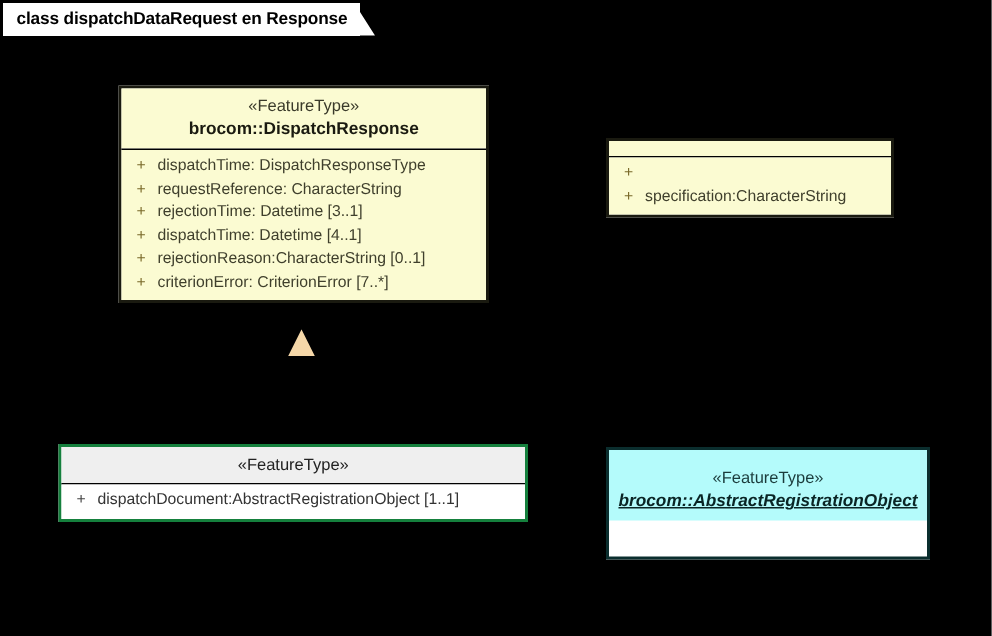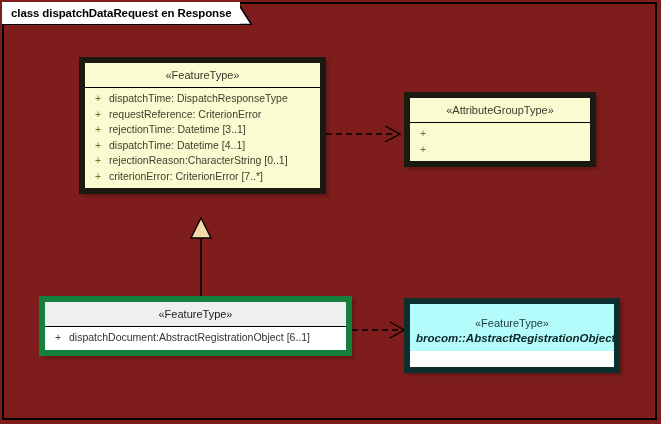--- a/index.html
+++ b/index.html
@@ -11,21 +11,21 @@
     width: 661px;
     height: 424px;
     font-family: "Liberation Sans", sans-serif;
     overflow: hidden;
   }
 
   #canvas {
     position: relative;
     width: 661px;
     height: 424px;
-    background: #7f1d1d;
+    background: #000000;
   }
 
   
   .frame-border {
     position: absolute;
     left: 2px;
     top: 2px;
     width: 655px;
     height: 418px;
     border: 2px solid #000000;
@@ -66,21 +66,21 @@
     left: 2px;
     top: 2px;
     width: 250px;
     height: 23px;
   }
 
   
   .clsbox {
     position: absolute;
     box-sizing: border-box;
-    border: 6px solid #15803d;
+    border: 2px solid #15803d;
     box-shadow: 3px 3px 2px rgba(0,0,0,0.18);
     background: #ffffff;
   }
   .cls-header {
     box-sizing: border-box;
     text-align: center;
     padding: 5px 6px 5px 6px;
   }
   .stereotype {
     font-size: 11px;
@@ -135,21 +135,21 @@
   .theme-gray .cls-header { background: #efefef; }
   .theme-gray .cls-attrs  { background: #ffffff; }
   .theme-gray .stereotype { color: #222222; }
   .theme-gray .clsname    { color: #000000; }
   .theme-gray .attr-row   { color: #333333; }
   .theme-gray .attr-vis   { color: #444444; }
 
   .theme-cyan .cls-header { background: #b4fbfb; }
   .theme-cyan { border-color: #0b2e2e; }
   .theme-cyan .stereotype { color: #1b3b3b; }
-  .theme-cyan .clsname    { color: #0a2525; }
+  .theme-cyan .clsname    { color: #0a2525; text-decoration: underline; }
 
   
   .conn {
     position: absolute;
     left: 0;
     top: 0;
     width: 661px;
     height: 424px;
     pointer-events: none;
   }
@@ -184,30 +184,31 @@
 
     <g>
       <line x1="352" y1="330" x2="400" y2="330" stroke="#000000" stroke-width="1.4" stroke-dasharray="6,4"></line>
       <polyline points="390,322 404,330 390,338" fill="none" stroke="#000000" stroke-width="1.4"></polyline>
     </g>
   </svg>
 
   <div class="clsbox theme-yellow" style="left:79px; top:57px; width:247px;">
     <div class="cls-header">
       <div class="stereotype">«FeatureType»</div>
+      <div class="clsname">brocom::DispatchResponse</div>
     </div>
     <div class="cls-sep"></div>
     <div class="cls-attrs">
       <div class="attr-row">
         <span class="attr-vis">+</span>
         <span class="attr-text">dispatchTime: DispatchResponseType</span>
       </div>
       <div class="attr-row">
         <span class="attr-vis">+</span>
-        <span class="attr-text">requestReference: CriterionError</span>
+        <span class="attr-text">requestReference: CharacterString</span>
       </div>
       <div class="attr-row">
         <span class="attr-vis">+</span>
         <span class="attr-text">rejectionTime: Datetime [3..1]</span>
       </div>
       <div class="attr-row">
         <span class="attr-vis">+</span>
         <span class="attr-text">dispatchTime: Datetime [4..1]</span>
       </div>
       <div class="attr-row">
@@ -216,42 +217,42 @@
       </div>
       <div class="attr-row">
         <span class="attr-vis">+</span>
         <span class="attr-text">criterionError: CriterionError [7..*]</span>
       </div>
     </div>
   </div>
 
   <div class="clsbox theme-yellow" style="left:404px; top:92px; width:192px;">
     <div class="cls-header">
-      <div class="stereotype">«AttributeGroupType»</div>
     </div>
     <div class="cls-sep"></div>
     <div class="cls-attrs">
       <div class="attr-row">
         <span class="attr-vis">+</span>
       </div>
       <div class="attr-row">
         <span class="attr-vis">+</span>
+        <span class="attr-text">specification:CharacterString</span>
       </div>
     </div>
   </div>
 
   <div class="clsbox theme-gray" style="left:39px; top:296px; width:313px;">
     <div class="cls-header">
       <div class="stereotype">«FeatureType»</div>
     </div>
     <div class="cls-sep"></div>
     <div class="cls-attrs">
       <div class="attr-row">
         <span class="attr-vis">+</span>
-        <span class="attr-text">dispatchDocument:AbstractRegistrationObject [6..1]</span>
+        <span class="attr-text">dispatchDocument:AbstractRegistrationObject [1..1]</span>
       </div>
     </div>
   </div>
 
   <div class="clsbox theme-cyan" style="left:404px; top:298px; width:216px; height:75px;">
     <div class="cls-header" style="padding-top:12px;">
       <div class="stereotype">«FeatureType»</div>
       <div class="clsname abstract">brocom::AbstractRegistrationObject</div>
     </div>
   </div>

